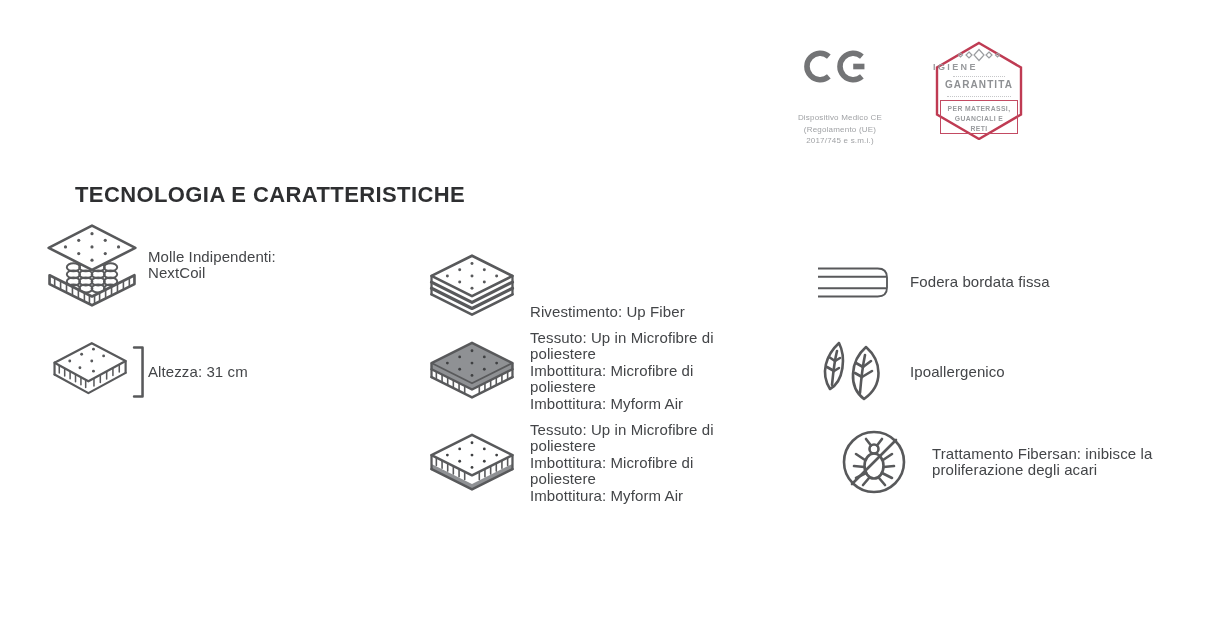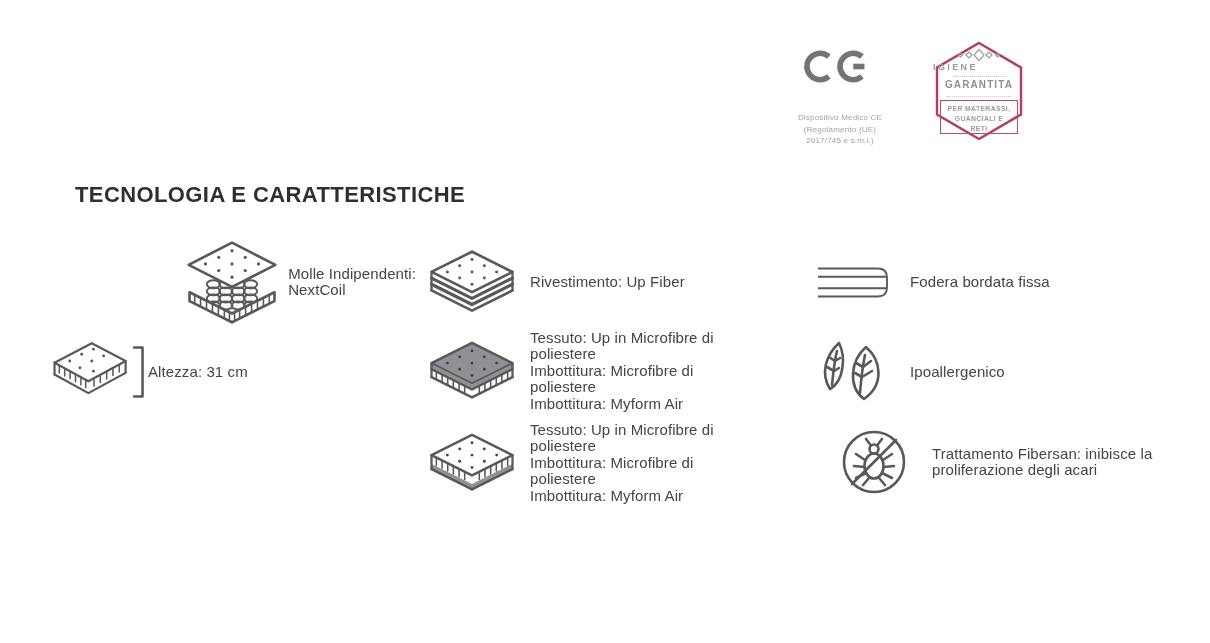--- a/index.html
+++ b/index.html
@@ -31,23 +31,23 @@
                    letter-spacing:.4px; color:#2e2f31;margin-left:25px; }
 
   .feature { position:absolute; display:flex; align-items:center; }
   .icon-cell { flex:0 0 auto; display:flex; align-items:center; }
   .f-text { font-size:15px; line-height:16.5px; letter-spacing:.1px; color:#434548; white-space:pre-line; }
 
   .c1 .icon-cell { width:102px; }
   .c2 .icon-cell { width:102px; }
   .c3 .icon-cell { width:92px; }
 
-  .pos-1 { left:46px;  top:236px; height:92px; width:370px;justify-content:flex-end; }
+  .pos-1 { left:46px;  top:219px; height:92px; width:370px; }
   .pos-2 { left:46px;  top:334px; height:76px; width:370px; }
-  .pos-3 { left:428px; top:244px; height:76px; width:345px; }
+  .pos-3 { left:428px; top:244px; height:76px; width:345px;align-items:flex-end; }
   .pos-4 { left:428px; top:330px; height:82px; width:345px; }
   .pos-5 { left:428px; top:421px; height:84px; width:345px; }
   .pos-6 { left:818px; top:250px; height:64px; width:380px; }
   .pos-7 { left:818px; top:338px; height:68px; width:380px; }
   .pos-8 { left:840px; top:426px; height:72px; width:380px; }
 
   svg { display:block; }
   .ic { stroke:#58595b; fill:none; stroke-width:2.6; stroke-linecap:round; stroke-linejoin:round; }
 </style>
 </head>

